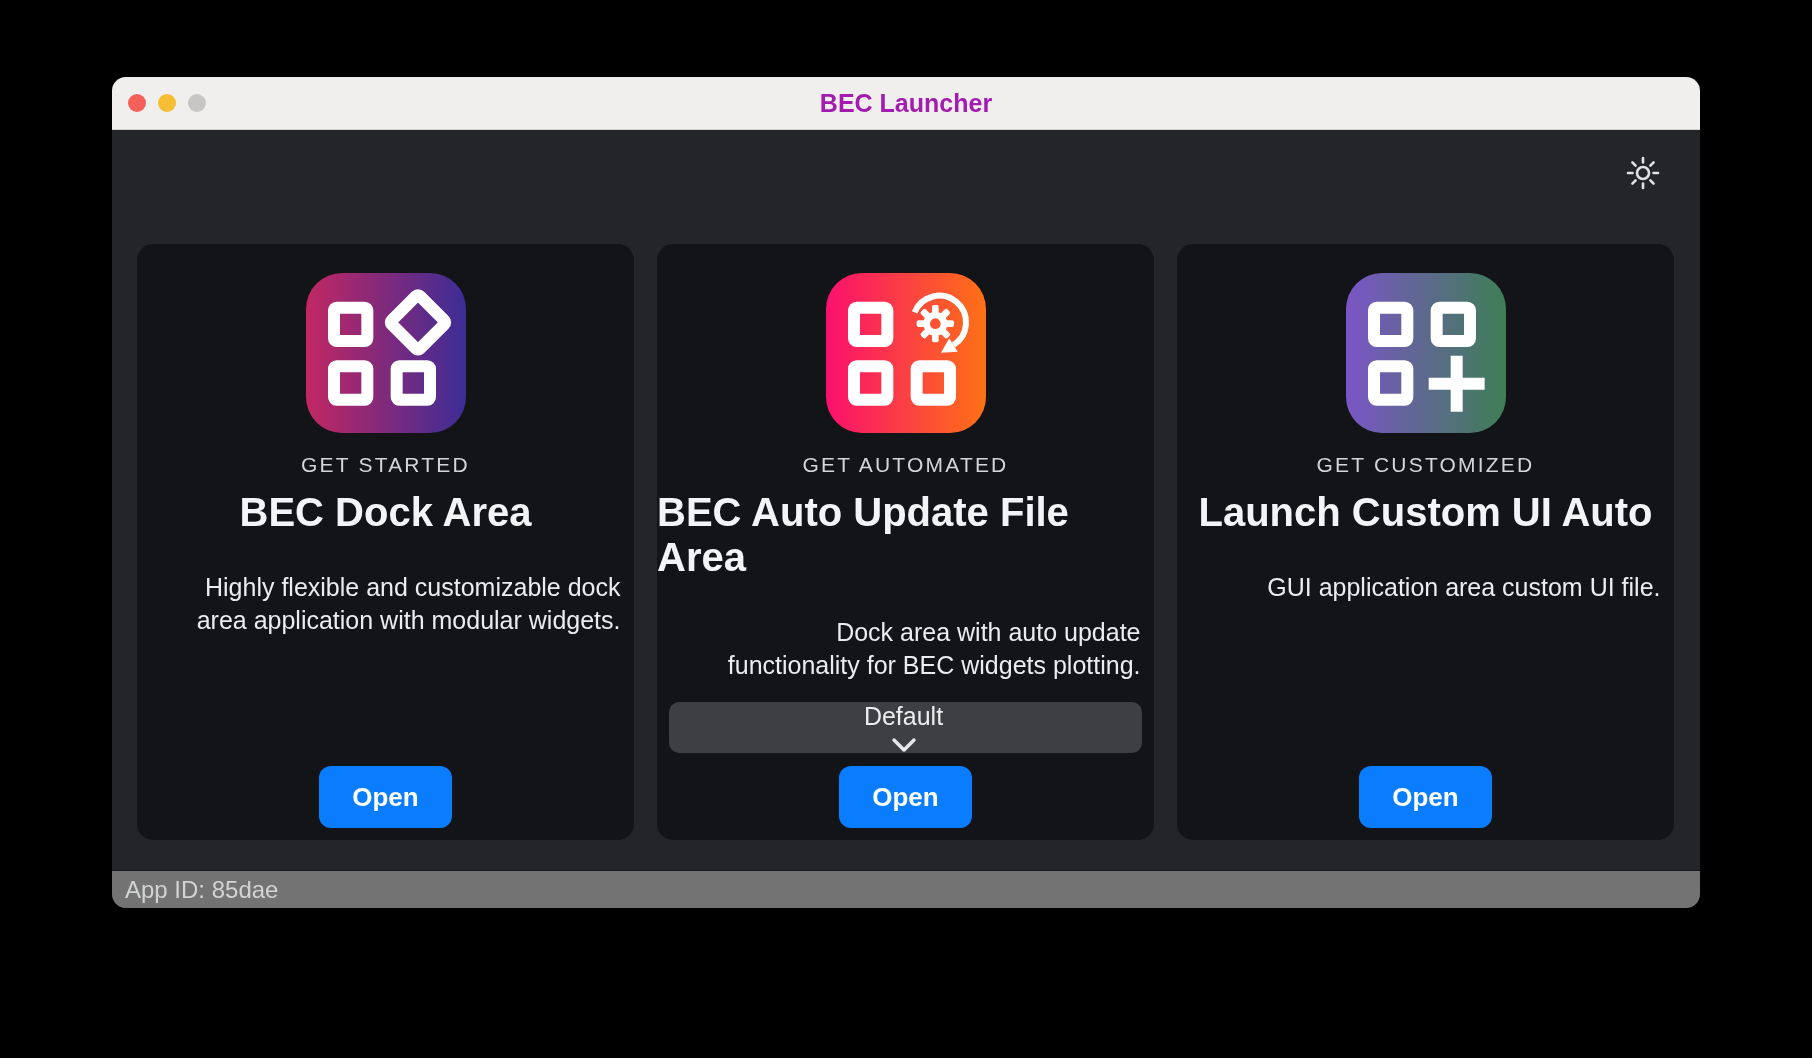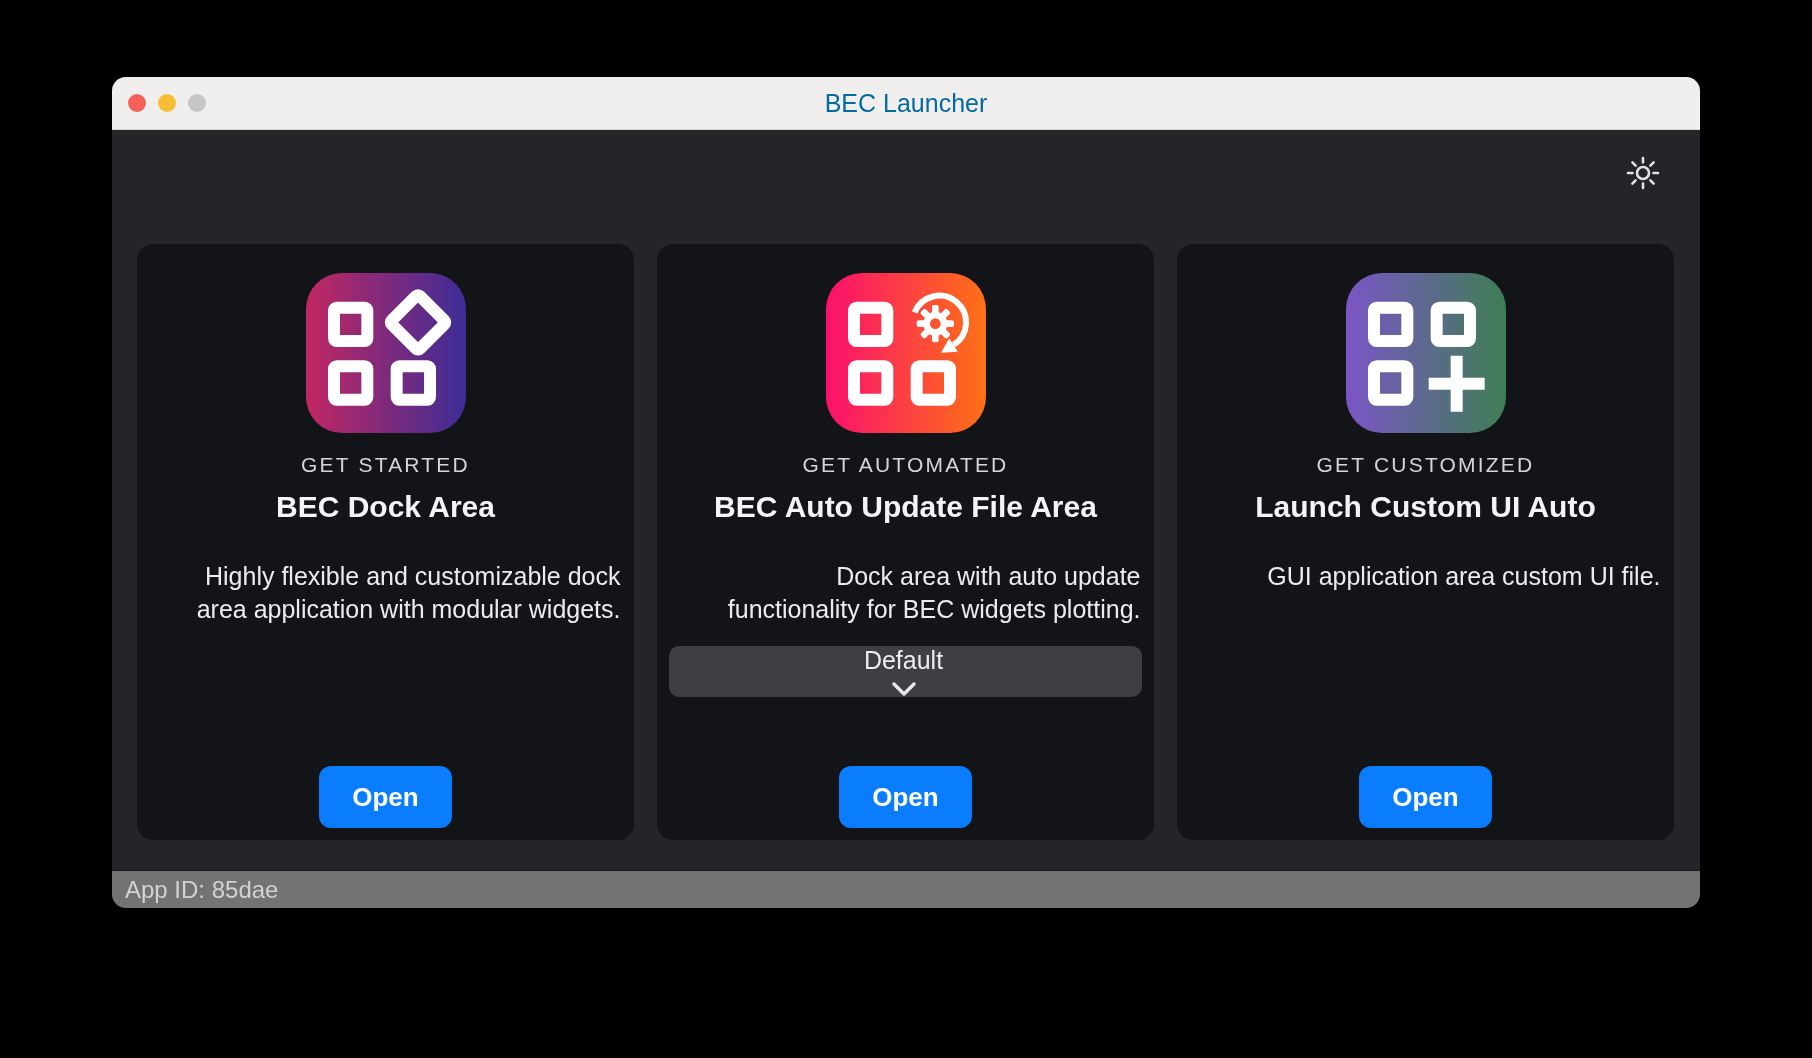--- a/index.html
+++ b/index.html
@@ -32,22 +32,22 @@
     flex: 0 0 53px;
     background: #f0efed;
     border-bottom: 1px solid #d6d4d2;
     position: relative;
     display: flex;
     align-items: center;
     justify-content: center;
   }
   .window-title {
     font-size: 25px;
-    font-weight: normal;
-    color: #0369a1;
+    font-weight: bold;
+    color: #a21caf;
   }
   .traffic {
     position: absolute;
     left: 16px;
     top: 50%;
     transform: translateY(-50%);
     display: flex;
     gap: 12px;
   }
   .tl { width: 18px; height: 18px; border-radius: 50%; }
@@ -100,21 +100,21 @@
   .app-icon svg { display: block; }
 
   .eyebrow {
     margin-top: 20px;
     font-size: 21px;
     letter-spacing: 2.2px;
     color: #d4d5d6;
   }
   .card-title {
     margin-top: 13px;
-    font-size: 30px;
+    font-size: 40px;
     font-weight: bold;
     color: #f3f4f5;
   }
   .desc {
     margin-top: 36px;
     font-size: 25px;
     line-height: 33px;
     color: #eaecee;
     text-align: right;
     white-space: pre-line;

